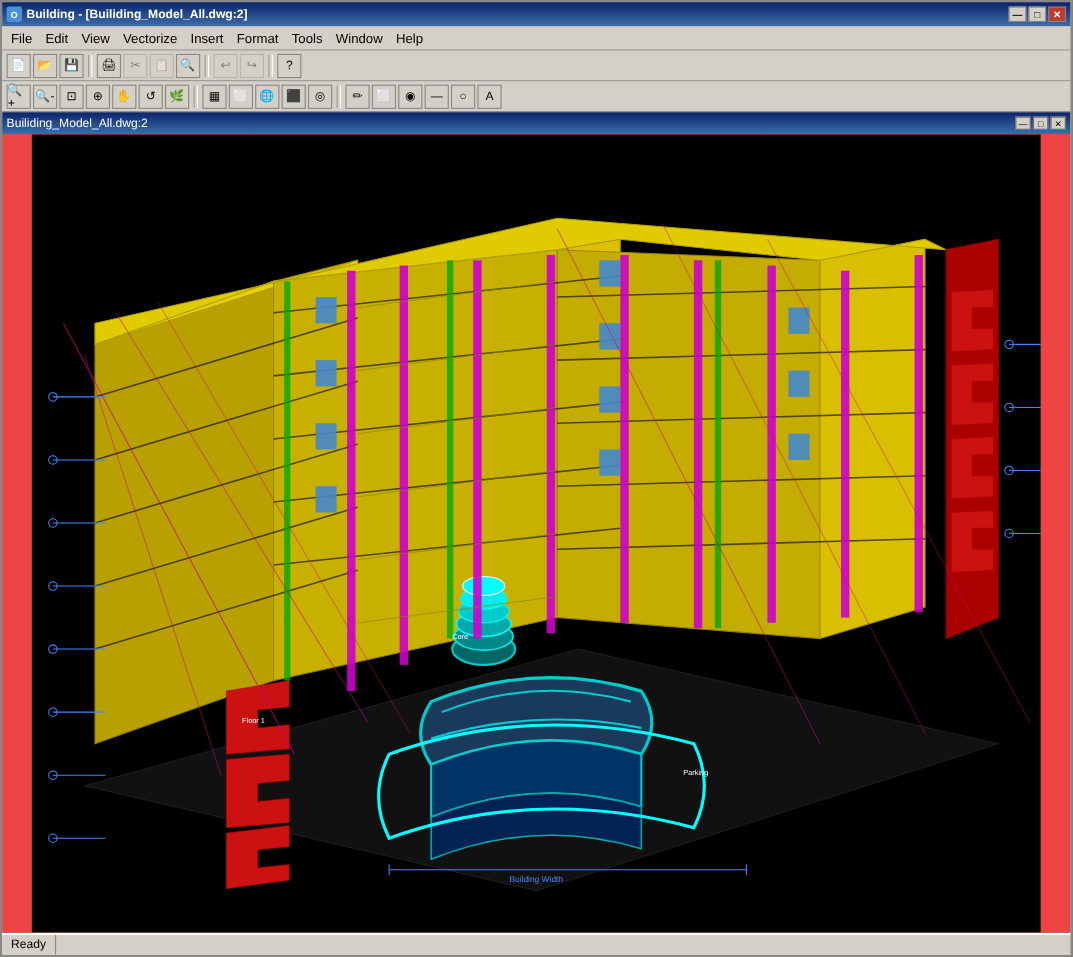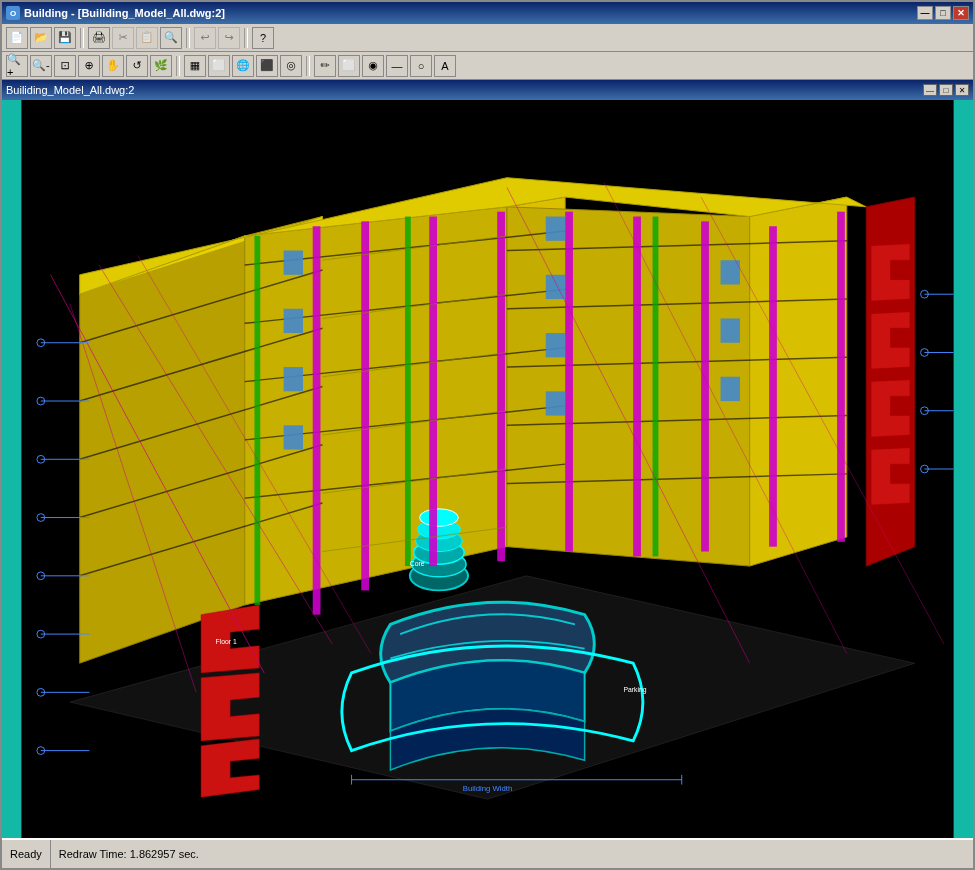--- a/index.html
+++ b/index.html
@@ -172,37 +172,37 @@
       align-items: center;
       justify-content: center;
       font-size: 8px;
       cursor: pointer;
       color: #000;
     }
 
     
     #viewport {
       flex: 1;
-      background: #14b8a6;
+      background: #ef4444;
       position: relative;
       overflow: hidden;
     }
 
     
     #model-svg {
       width: 100%;
       height: 100%;
       position: absolute;
       top: 0;
       left: 0;
     }
 
     
     #status-bar {
-      height: 30px;
+      height: 20px;
       background: #d4d0c8;
       border-top: 2px solid #fff;
       display: flex;
       align-items: flex-start;
       padding: 0 4px;
       font-size: 11px;
       color: #000;
       gap: 0;
     }
     .status-section {
@@ -224,20 +224,31 @@
       <div id="title-bar-icon">O</div>
       <span>Building - [Builiding_Model_All.dwg:2]</span>
     </div>
     <div id="title-bar-controls">
       <div class="title-btn">—</div>
       <div class="title-btn">□</div>
       <div class="title-btn close">✕</div>
     </div>
   </div>
 
+  <div id="menu-bar">
+  <div class="menu-item">File</div>
+      <div class="menu-item">Edit</div>
+      <div class="menu-item">View</div>
+      <div class="menu-item">Vectorize</div>
+      <div class="menu-item">Insert</div>
+      <div class="menu-item">Format</div>
+      <div class="menu-item">Tools</div>
+      <div class="menu-item">Window</div>
+      <div class="menu-item">Help</div>
+    </div>
 
   <div id="toolbar1">
   <div class="tb-btn" title="New">📄</div>
       <div class="tb-btn" title="Open">📂</div>
       <div class="tb-btn" title="Save">💾</div>
       <div class="tb-separator"></div>
       <div class="tb-btn" title="Print">🖨</div>
       <div class="tb-btn tb-btn-disabled" title="Cut">✂</div>
       <div class="tb-btn tb-btn-disabled" title="Paste">📋</div>
       <div class="tb-btn" title="Find">🔍</div>
@@ -423,17 +434,14 @@
           <line x1="310" y1="465" x2="500" y2="440" stroke="#888800" stroke-width="0.8" opacity="0.8"></line>
         </svg>
       </div>
     </div>
   </div>
 
   <div id="status-bar">
     <div class="status-section">
       <span>Ready</span>
     </div>
-    <div class="status-section" style="flex:2; border-right:none;">
-      <span>Redraw Time: 1.862957 sec.</span>
-    </div>
   </div>
 </div>
 
 </body></html>

